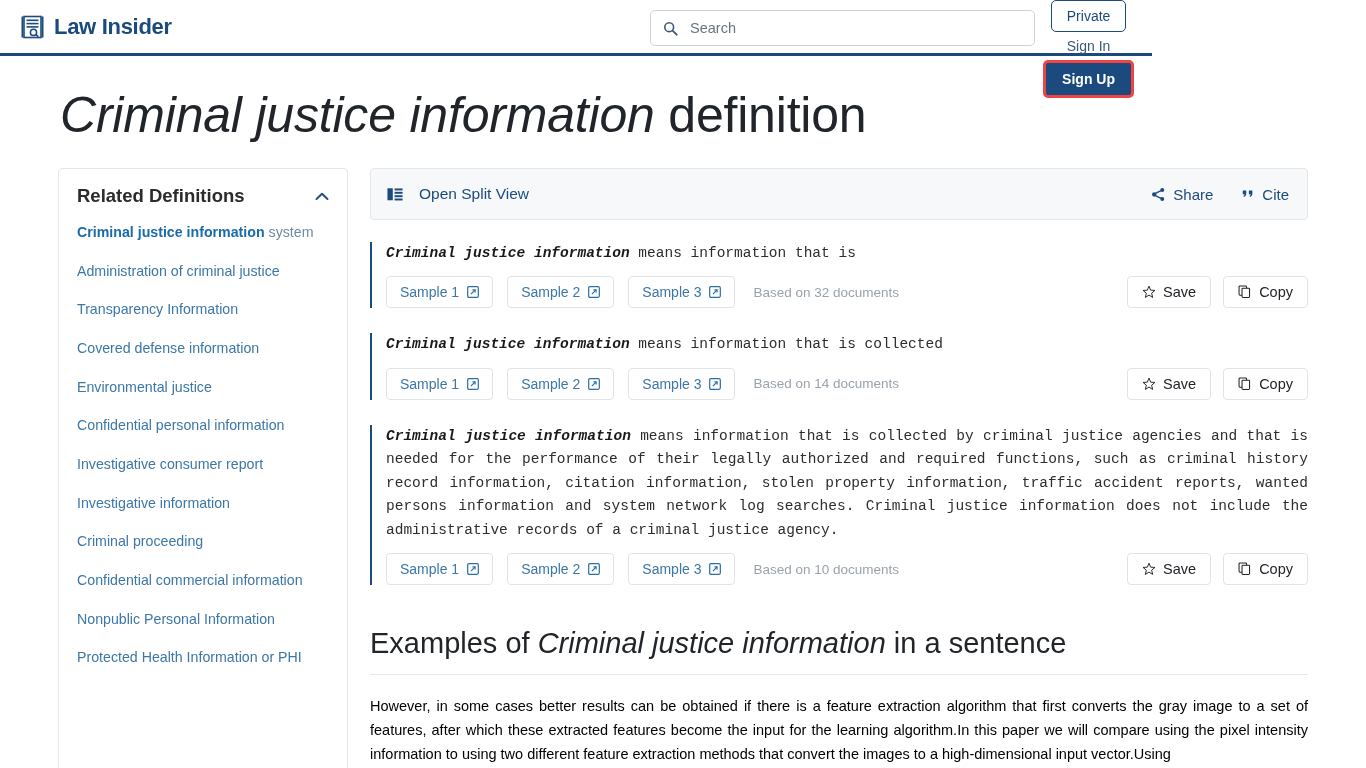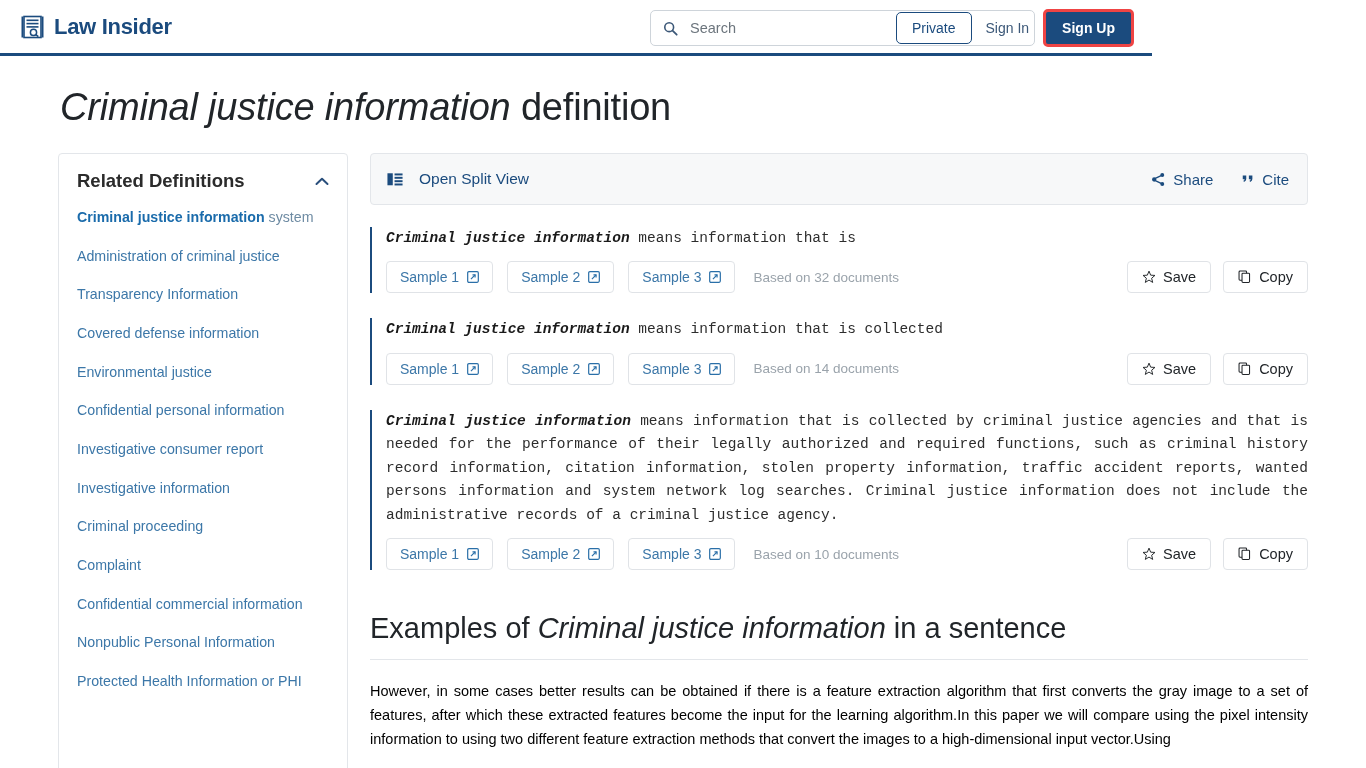--- a/index.html
+++ b/index.html
@@ -46,21 +46,21 @@
   .search-icon { width: 15px; height: 15px; margin-right: 10px; flex: 0 0 auto; }
   #search-input {
     border: none; outline: none; flex: 1;
     font-size: 14.5px; font-family: "Liberation Sans", sans-serif;
     color: #0c4a6e; background: transparent;
   }
   #search-input::placeholder { color: #6c757d; }
 
   #header-actions {
     position: absolute; right: 18px; top: 0; height: 56px;
-    display: flex; align-items: center; gap: 14px;
+    display: flex; align-items: center; gap: 6px; flex-direction: column;
   }
   .btn-outline {
     border: 1px solid #1b4b7e; color: #1b4b7e; background: #fff;
     border-radius: 5px; font-size: 14px; padding: 7px 15px;
     cursor: pointer; font-family: "Liberation Sans", sans-serif;
     white-space: nowrap;
   }
   .btn-link {
     color: #3c5878; font-size: 14px; text-decoration: none;
     cursor: pointer; white-space: nowrap;
@@ -68,21 +68,21 @@
   .btn-primary {
     background: #1b4b7e; color: #ffffff; border: 3px solid #ef4444;
     border-radius: 5px; font-size: 14px; font-weight: bold;
     padding: 8px 16px; cursor: pointer;
     font-family: "Liberation Sans", sans-serif; white-space: nowrap;
   }
 
   
   #page-title {
     margin: 0; padding: 30px 0 0 60px;
-    font-size: 38px; font-weight: normal;
+    font-size: 50px; font-weight: normal;
     color: #212529; letter-spacing: -0.2px;
   }
   #page-title .term { font-style: italic; }
 
   
   #content { display: flex; padding: 24px 58px 0 58px; gap: 22px; }
 
   
   #sidebar {
     width: 290px; flex: 0 0 290px;
@@ -220,21 +220,20 @@
 
     <a class="side-item first"><b>Criminal justice information</b><span> system</span></a>
     <a class="side-item">Administration of criminal justice</a>
     <a class="side-item">Transparency Information</a>
     <a class="side-item">Covered defense information</a>
     <a class="side-item">Environmental justice</a>
     <a class="side-item">Confidential personal information</a>
     <a class="side-item">Investigative consumer report</a>
     <a class="side-item">Investigative information</a>
     <a class="side-item">Criminal proceeding</a>
-    <a class="side-item">Complaint</a>
     <a class="side-item">Confidential commercial information</a>
     <a class="side-item">Nonpublic Personal Information</a>
     <a class="side-item">Protected Health Information or PHI</a>
 
   </aside>
 
   <main id="main">
 
     <div id="toolbar">
       <div class="tool-left">

